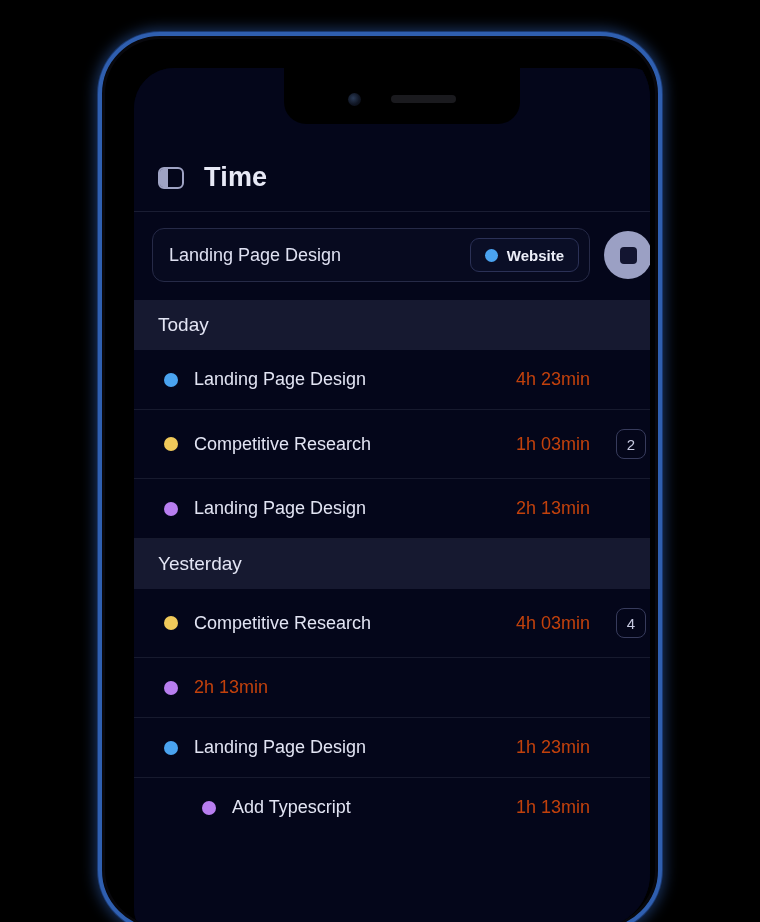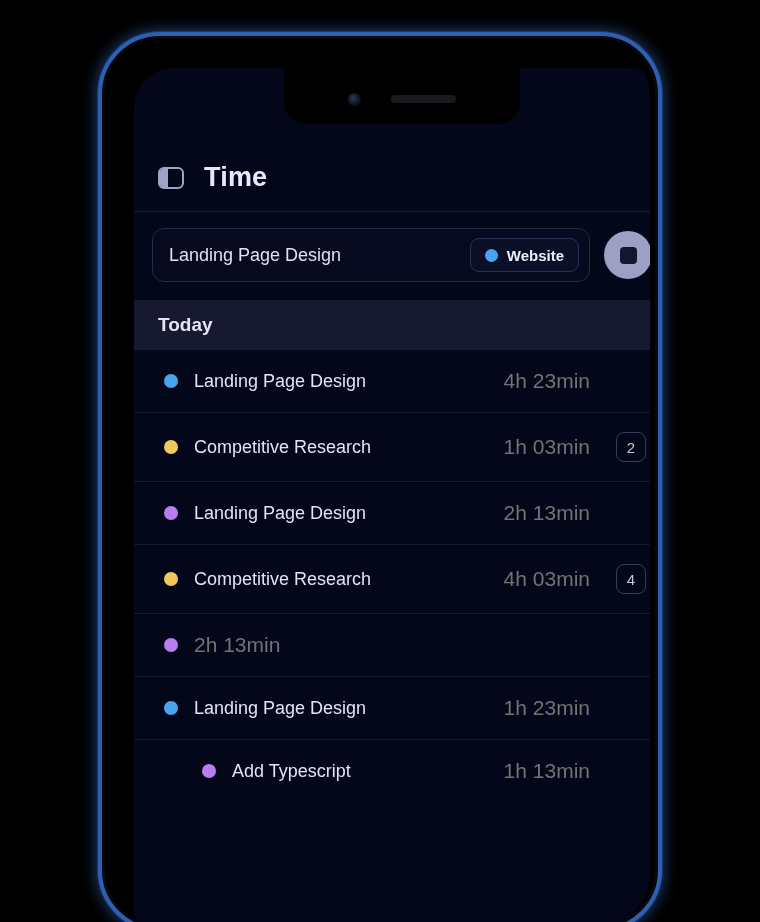--- a/index.html
+++ b/index.html
@@ -216,21 +216,21 @@
   
   .entry-list {
     flex: 1 1 auto;
     overflow: hidden;
   }
   .section-header {
     background: #161930;
     padding: 14px 24px;
     font-size: 19px;
     color: #e3e5f4;
-    font-weight: bold;
+    font-weight: normal;
   }
   .entry-row {
     display: flex;
     align-items: center;
     gap: 16px;
     padding: 19px 24px 19px 22px;
     border-bottom: 1px solid #171a2e;
   }
   .entry-row:last-child { border-bottom: none; margin-left: 38px; }
   .entry-dot {
@@ -243,22 +243,22 @@
   .entry-name {
     flex: 1 1 auto;
     font-size: 18px;
     color: #e2e4f3;
     white-space: nowrap;
     overflow: hidden;
     text-overflow: ellipsis;
   }
   .entry-name.bold { font-weight: normal; }
   .entry-duration {
-    font-size: 21px;
-    color: #737373;
+    font-size: 18px;
+    color: #c2410c;
     white-space: nowrap;
   }
   .entry-count {
     width: 30px;
     height: 30px;
     border: 1px solid #373b5c;
     border-radius: 8px;
     display: flex;
     align-items: center;
     justify-content: center;
@@ -325,20 +325,21 @@
                 <span class="entry-name bold">Competitive Research</span>
                 <span class="entry-duration">1h 03min</span>
                 <span class="entry-count">2</span>
               </div>
               <div class="entry-row">
                 <span class="entry-dot" style="background: rgb(184, 126, 240);"></span>
                 <span class="entry-name">Landing Page Design</span>
                 <span class="entry-duration">2h 13min</span>
                 <span class="count-spacer"></span>
               </div>
+              <div class="section-header">Yesterday</div>
               <div class="entry-row">
                 <span class="entry-dot" style="background: rgb(240, 201, 90);"></span>
                 <span class="entry-name bold">Competitive Research</span>
                 <span class="entry-duration">4h 03min</span>
                 <span class="entry-count">4</span>
               </div>
               <div class="entry-row">
                 <span class="entry-dot" style="background: rgb(184, 126, 240);"></span>
                 <span class="entry-duration">2h 13min</span>
                 <span class="count-spacer"></span>

